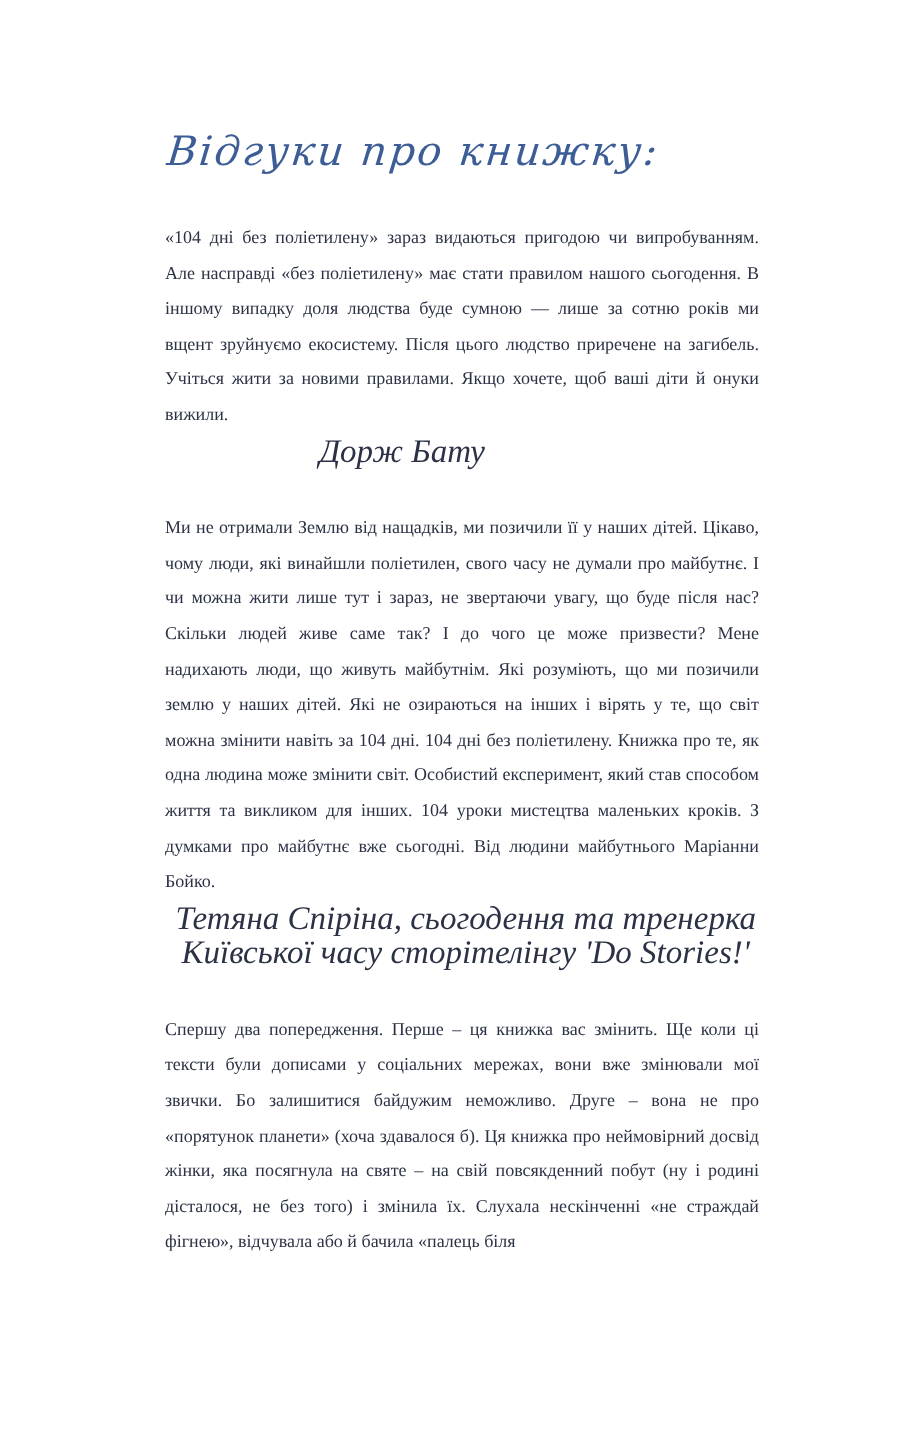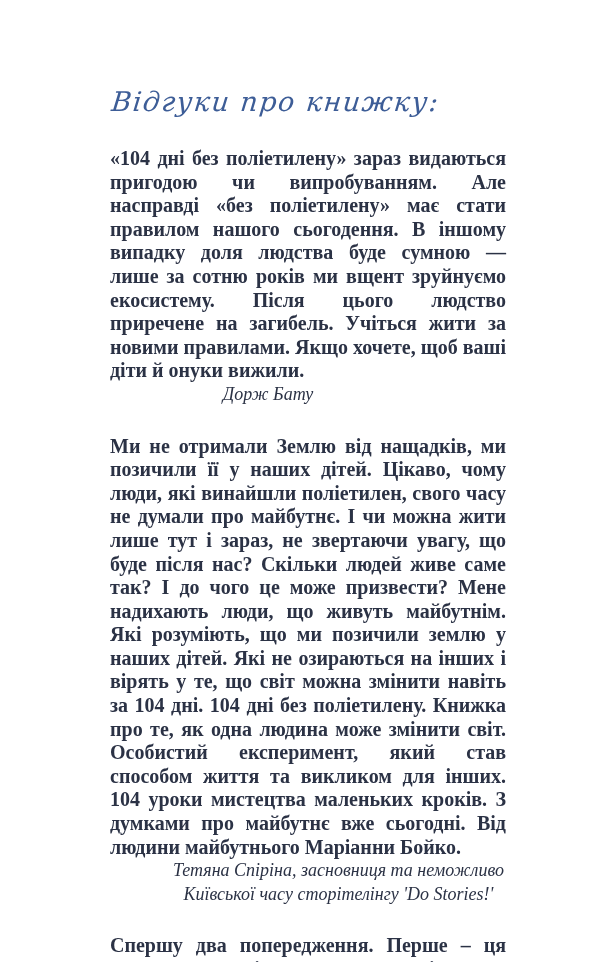--- a/index.html
+++ b/index.html
@@ -33,29 +33,28 @@
     transform-origin: left bottom;
   }
   .review {
     margin: 0 0 28px 0;
   }
   .review:last-child {
     margin-bottom: 0;
   }
   .body-text {
     margin: 0;
-    font-size: 20px;
+    font-size: 12px;
     line-height: 23.6px;
     text-align: justify;
     color: #2b3245;
-    font-weight: bold;
   }
   .attribution {
     margin: 0;
-    font-size: 18px;
+    font-size: 22px;
     line-height: 23.6px;
     font-style: italic;
     color: #2b3245;
   }
   .attribution.single {
     text-align: center;
     padding-right: 80px;
   }
   .attribution.block {
     width: fit-content;
@@ -72,21 +71,21 @@
   <h1 class="title">Відгуки про книжку:</h1>
 
   <section class="review">
     <p class="body-text">«104 дні без поліетилену» зараз видаються пригодою чи випробуванням. Але насправді «без поліетилену» має стати правилом нашого сьогодення. В іншому випадку доля людства буде сумною — лише за сотню років ми вщент зруйнуємо екосистему. Після цього людство приречене на загибель. Учіться жити за новими правилами. Якщо хочете, щоб ваші діти й онуки вижили.</p>
     <p class="attribution single">Дорж Бату</p>
   </section>
 
   <section class="review">
     <p class="body-text">Ми не отримали Землю від нащадків, ми позичили її у наших дітей. Цікаво, чому люди, які винайшли поліетилен, свого часу не думали про майбутнє. І чи можна жити лише тут і зараз, не звертаючи увагу, що буде після нас? Скільки людей живе саме так? І до чого це може призвести? Мене надихають люди, що живуть майбутнім. Які розуміють, що ми позичили землю у наших дітей. Які не озираються на інших і вірять у те, що світ можна змінити навіть за 104 дні. 104 дні без поліетилену. Книжка про те, як одна людина може змінити світ. Особистий експеримент, який став способом життя та викликом для інших. 104 уроки мистецтва маленьких кроків. З думками про майбутнє вже сьогодні. Від людини майбутнього Маріанни Бойко.</p>
     <div class="attribution block">
-      <div>Тетяна Спіріна, засновниця та неможливо</div>
+      <div>Тетяна Спіріна, сьогодення та тренерка</div>
       <div>Київської часу сторітелінгу 'Do Stories!'</div>
     </div>
   </section>
 
   <section class="review">
     <p class="body-text">Спершу два попередження. Перше – ця книжка вас змінить. Ще коли ці тексти були дописами у соціальних мережах, вони вже змінювали мої звички. Бо залишитися байдужим неможливо. Друге – вона не про «порятунок планети» (хоча здавалося б). Ця книжка про неймовірний досвід жінки, яка посягнула на святе – на свій повсякденний побут (ну і родині дісталося, не без того) і змінила їх. Слухала нескінченні «не страждай фігнею», відчувала або й бачила «палець біля</p>
   </section>
 
 </div>
 

